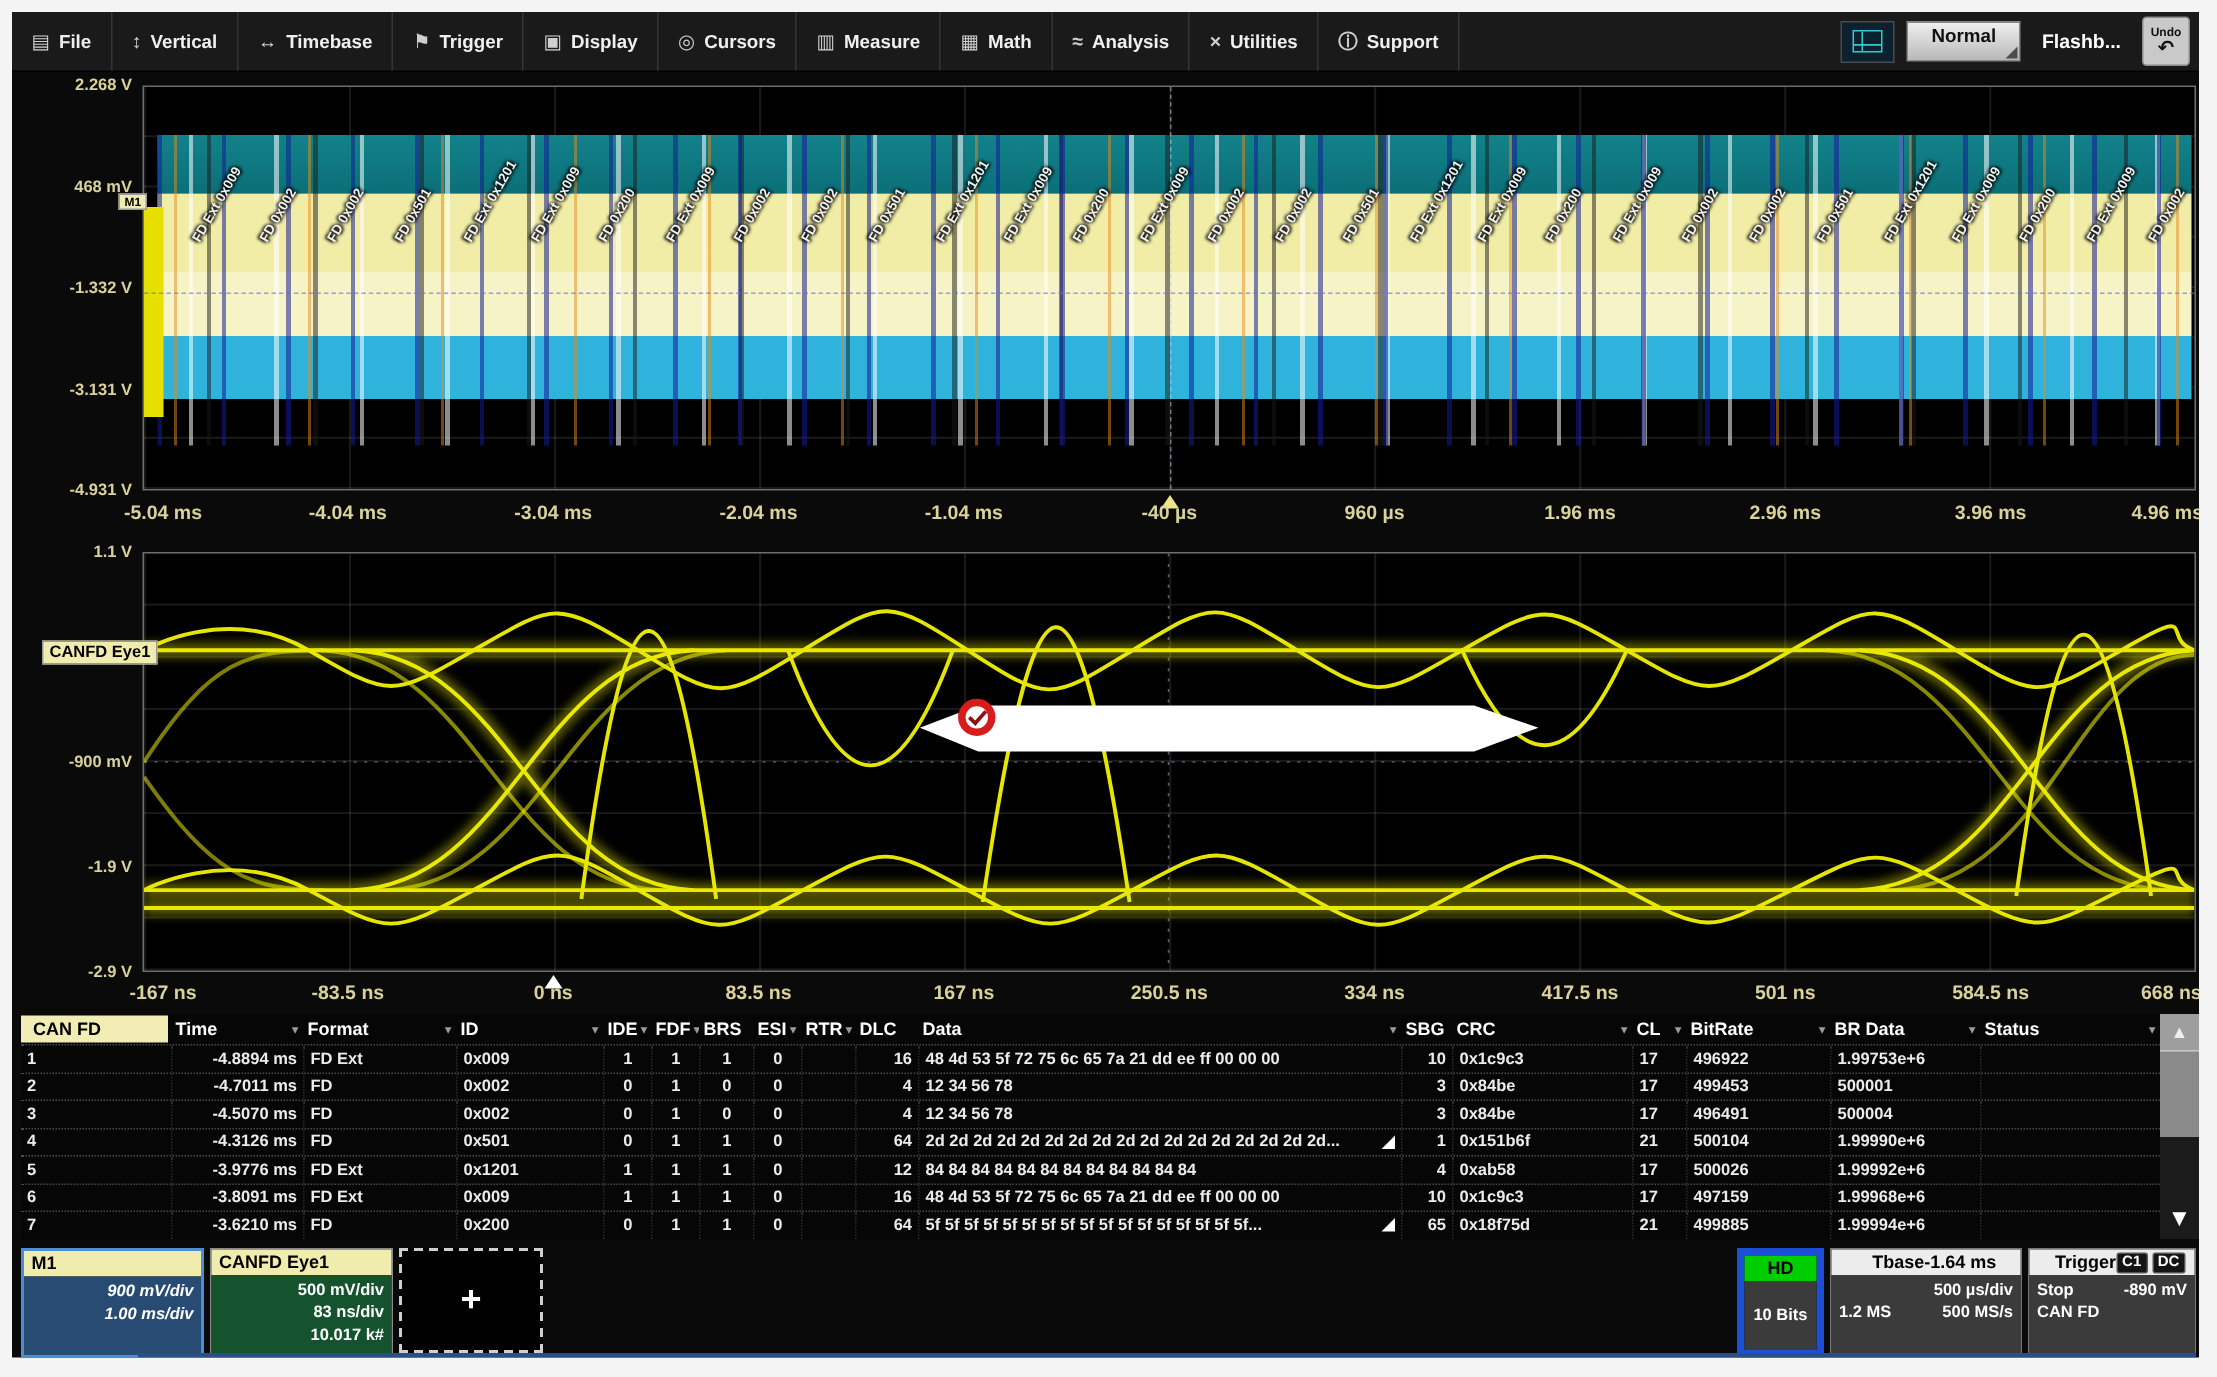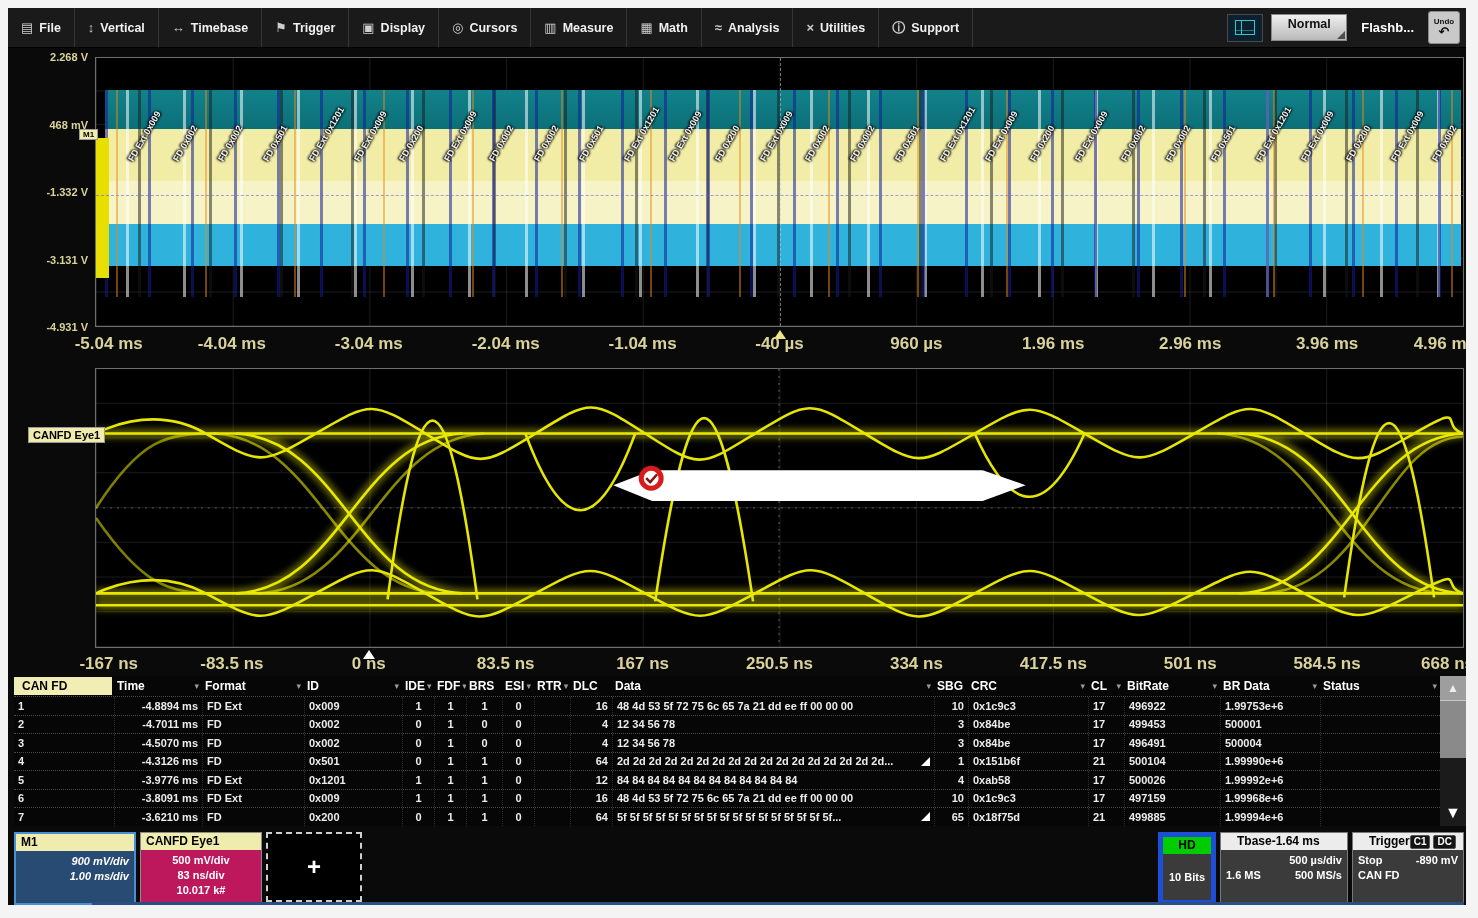--- a/index.html
+++ b/index.html
@@ -30,21 +30,21 @@
   .ylab { position:absolute; right:3px; transform:translateY(-50%); color:#d9d29a; font-weight:bold; font-size:11px; white-space:nowrap; }
   .gridwrap { position:absolute; left:87px; width:1369px; border:1px solid #6e6e6e; background:#000; overflow:hidden; }
   .g1 { top:49px; height:270px; } .g2 { top:360px; height:280px; }
   .gmesh { position:absolute; inset:0;
      background-image:linear-gradient(90deg,rgba(255,255,255,.10) 0 1px,transparent 1px),linear-gradient(0deg,rgba(255,255,255,.10) 0 1px,transparent 1px);
      background-size:10% 100%,100% 12.5%; }
   .vcross { position:absolute; left:50%; top:0; bottom:0; border-left:1px dashed rgba(195,200,230,.55); }
   .hcross { position:absolute; left:0; right:0; top:51%; border-top:1px dashed rgba(110,110,215,.65); }
   .xaxis { position:absolute; left:87px; width:1369px; height:20px; }
   .x1 { top:322px; } .x2 { top:642px; }
-  .xlab { position:absolute; top:4px; transform:translateX(-50%); color:#d9d29a; font-weight:bold; font-size:17px; white-space:nowrap; }
+  .xlab { position:absolute; top:4px; transform:translateX(-50%); color:#d9d29a; font-weight:bold; font-size:13px; white-space:nowrap; }
   .trig { position:absolute; top:0; width:0; height:0; border-left:6px solid transparent; border-right:6px solid transparent; border-bottom:9px solid #efe48a; transform:translateX(-50%); }
   .tr1 { left:50%; } .tr2 { left:20%; border-bottom-color:#ffffff; }
 
   
   .wblob { position:absolute; left:0; top:30%; width:13px; height:52%; background:#e6df00; }
   .wf { position:absolute; left:9px; right:2px; top:12%; bottom:11%; }
   .wtealtop { position:absolute; left:0; right:0; top:0; height:8%; background:repeating-linear-gradient(90deg,#1a2a9a 0 14px,#0a1040 14px 21px,#2a3ab0 21px 34px,#071036 34px 47px); }
   .wteal { position:absolute; left:0; right:0; top:0; height:19%; background:linear-gradient(#12828a,#0c6f78); }
   .wyellow { position:absolute; left:0; right:0; top:19%; height:46%; background:linear-gradient(#f1eda6 0 55%,#f6f3c6 55% 100%); }
   .wcyan { position:absolute; left:0; right:0; top:65%; height:20%; background:#2fb2db; }
@@ -81,27 +81,27 @@
   .sb-space { flex:1; background:#1b1b1b; }
   .sb-down { height:26px; background:#1b1b1b; display:flex; align-items:center; justify-content:center; color:#fff; font-size:16px; }
 
   
   .desc { position:absolute; top:824px; height:73px; display:flex; flex-direction:column; }
   .desc .dh { height:17px; background:#f0ecae; color:#000; font-weight:bold; font-size:12px; line-height:17px; padding:0 5px; }
   .desc .db { flex:1; color:#fff; font-weight:bold; font-size:11px; text-align:right; padding:3px 5px; line-height:15px; }
   .d-m1 { left:6px; width:122px; border:2px solid #4a8fd4; }
   .d-m1 .db { background:#274b72;font-style:italic; }
   .d-eye { left:132px; width:122px; border:1px solid #8a8a8a; }
-  .d-eye .db { background:#be185d;text-align:center; }
+  .d-eye .db { background:#14532d; }
   .d-add { left:258px; top:824px; width:96px; height:70px; position:absolute; border:2px dashed #cfcfcf; background:#000; color:#fff; font-size:24px; font-weight:bold; display:flex; align-items:center; justify-content:center; }
   .d-hd { left:1150px; width:58px; border:5px solid #1d4ed8; }
   .d-hd .dh { background:#00cd00; text-align:center; }
   .d-hd .db { background:#3b3b3b; text-align:right; display:flex; align-items:center; justify-content:center; }
   .d-tb { left:1212px; width:128px; border:1px solid #777; }
-  .d-tb .dh, .d-tr .dh { background:#ececec; display:flex; justify-content:flex-start; align-items:center;padding-left:16px; }
+  .d-tb .dh, .d-tr .dh { background:#ececec; display:flex; justify-content:center; align-items:center;padding-left:16px; }
   .d-tb .db, .d-tr .db { background:#3b3b3b; }
   .d-tr { left:1344px; width:112px; border:1px solid #777; }
   .dline { display:flex; justify-content:space-between; }
   .badges { display:flex; gap:3px; }
   .badge { background:#141414; color:#fff; border:1px solid #555; font-size:10px; font-weight:bold; line-height:12px; padding:0 3px; border-radius:2px; }
   .bluebar { position:absolute; left:84px; right:2px; bottom:0; height:3px; background:#2a4f86; }
 </style>
 </head>
 <body>
 
@@ -243,20 +243,27 @@
         <span class="xlab" style="left: 30%;">-2.04 ms</span>
         <span class="xlab" style="left: 40%;">-1.04 ms</span>
         <span class="xlab" style="left: 50%;">-40 µs</span>
         <span class="xlab" style="left: 60%;">960 µs</span>
         <span class="xlab" style="left: 70%;">1.96 ms</span>
         <span class="xlab" style="left: 80%;">2.96 ms</span>
         <span class="xlab" style="left: 90%;">3.96 ms</span>
         <span class="xlab" style="left: 98.6%;">4.96 ms</span>
       </div>
 
+  <div class="ylabels y2">
+
+  <span class="ylab" style="top: 0%;">1.1 V</span>
+        <span class="ylab" style="top: 50%;">-900 mV</span>
+        <span class="ylab" style="top: 75%;">-1.9 V</span>
+        <span class="ylab" style="top: 100%;">-2.9 V</span>
+      </div>
   <div class="gridwrap g2">
     <div class="gmesh"></div>
     <svg class="eyesvg" viewBox="0 0 1369 280" preserveAspectRatio="none">
       <defs>
             <filter id="fz" x="-20%" y="-20%" width="140%" height="140%">
               <feGaussianBlur stdDeviation="3.2"></feGaussianBlur>
             </filter>
           </defs>
       <line x1="684" y1="0" x2="684" y2="280" stroke="rgba(195,200,230,.5)" stroke-dasharray="2 5"></line>
       <line x1="0" y1="140" x2="1369" y2="140" stroke="rgba(195,200,230,.4)" stroke-dasharray="2 5"></line>
@@ -591,21 +598,21 @@
     <div class="db">10 Bits</div>
   </div>
   <div class="desc d-tb">
     <div class="dh">
       <span>Tbase</span>
       <span>-1.64 ms</span>
     </div>
     <div class="db">
       <div>500 µs/div</div>
       <div class="dline">
-        <span>1.6 MS</span>
+        <span>1.2 MS</span>
         <span>500 MS/s</span>
       </div>
     </div>
   </div>
   <div class="desc d-tr">
     <div class="dh">
       <span>Trigger</span>
       <span class="badges">
         <span class="badge">C1</span>
         <span class="badge">DC</span>

